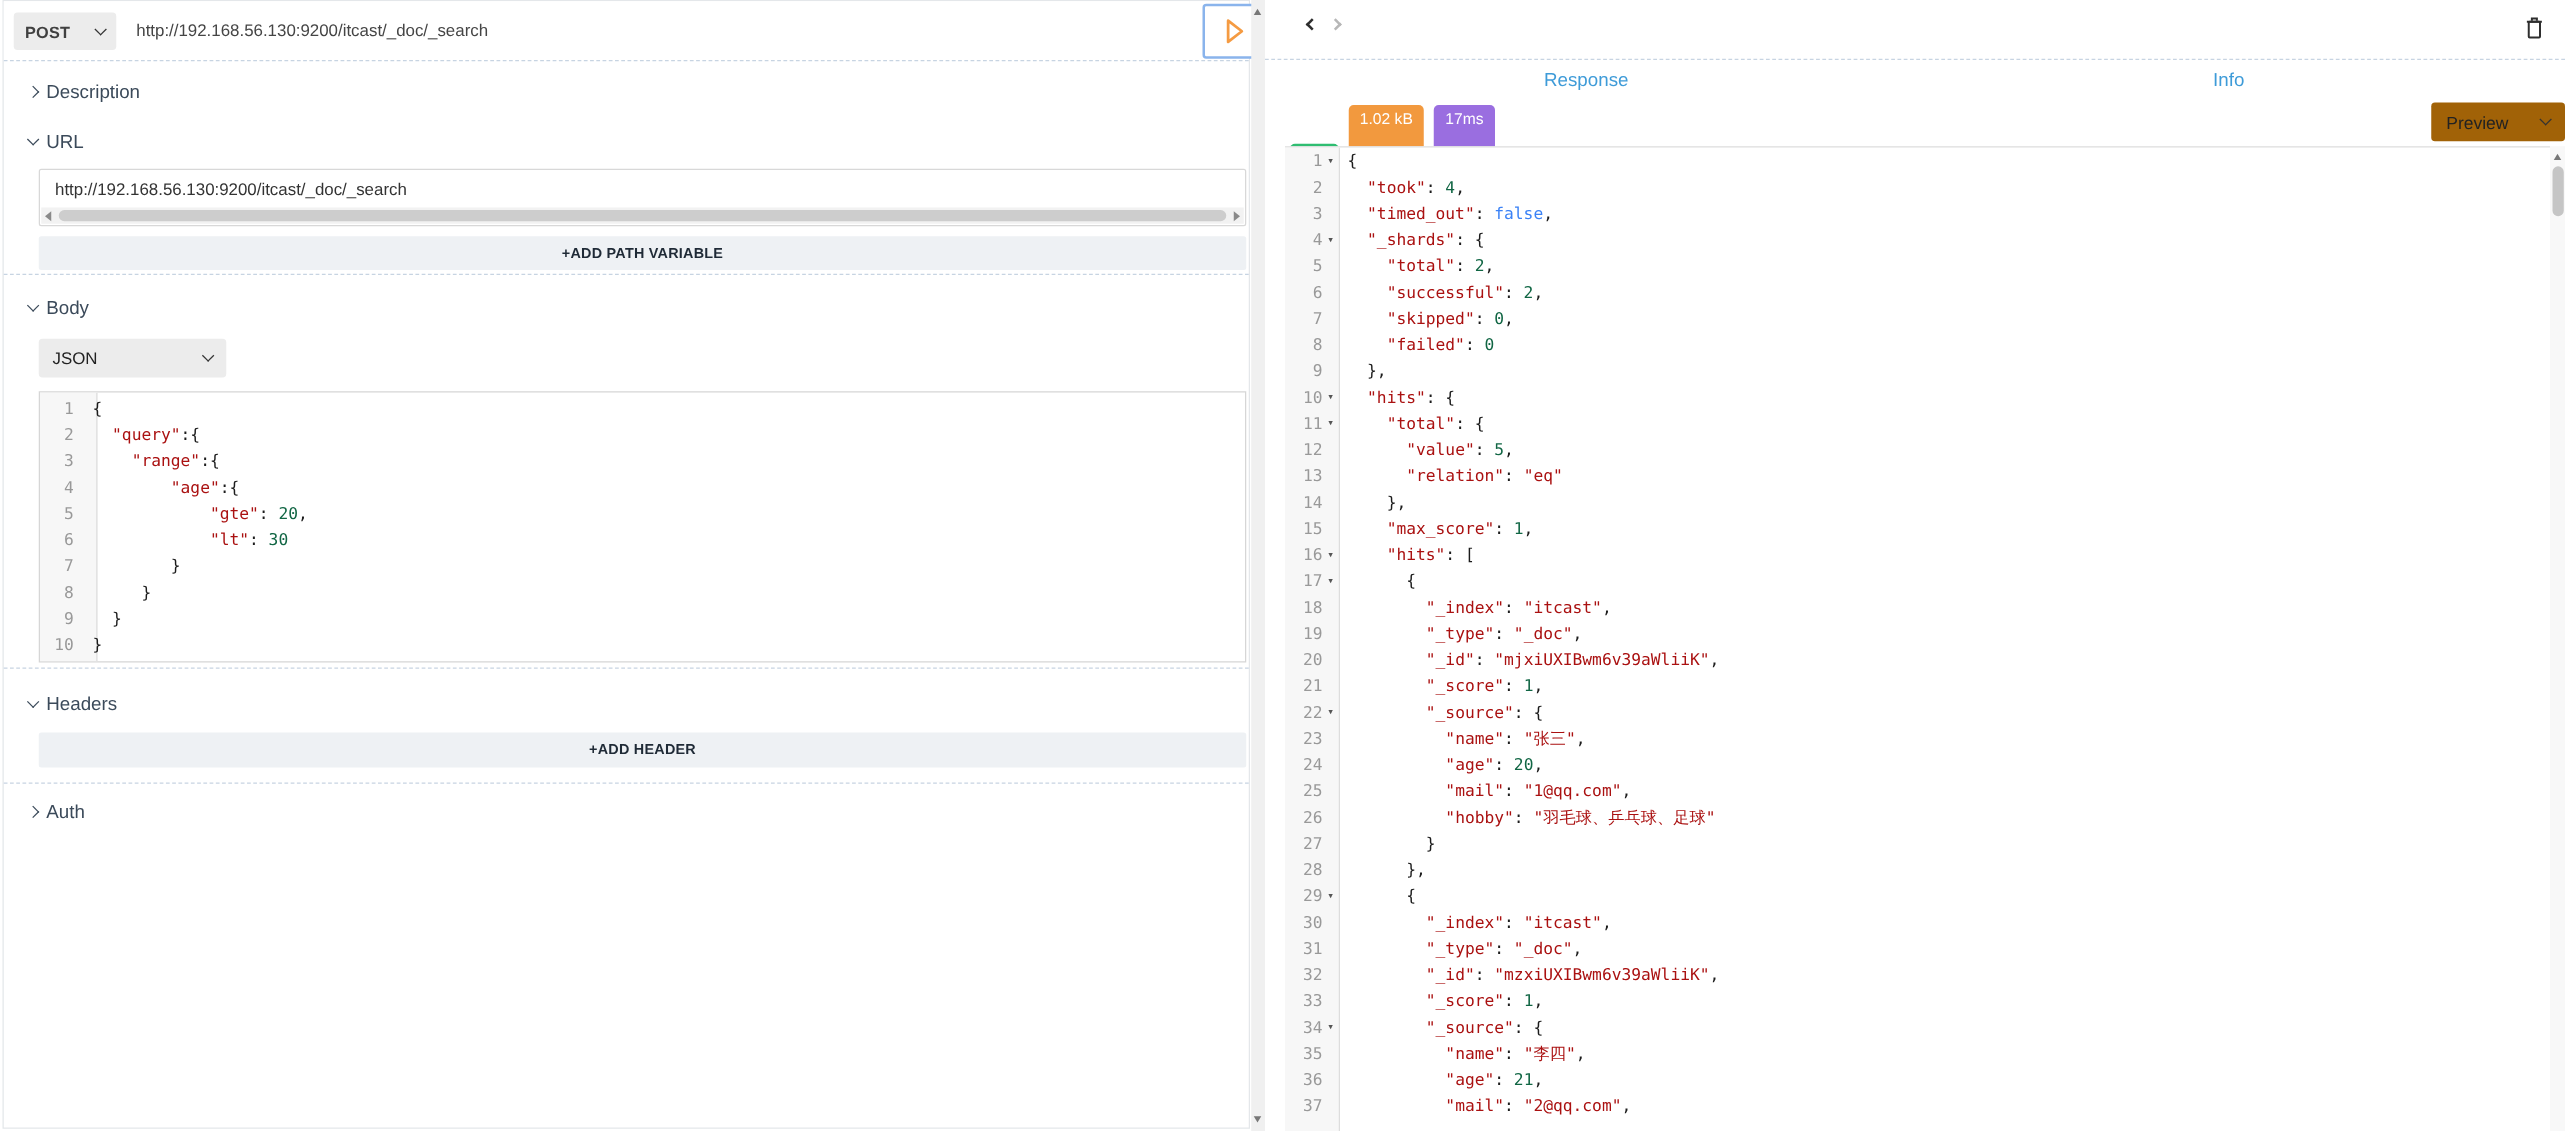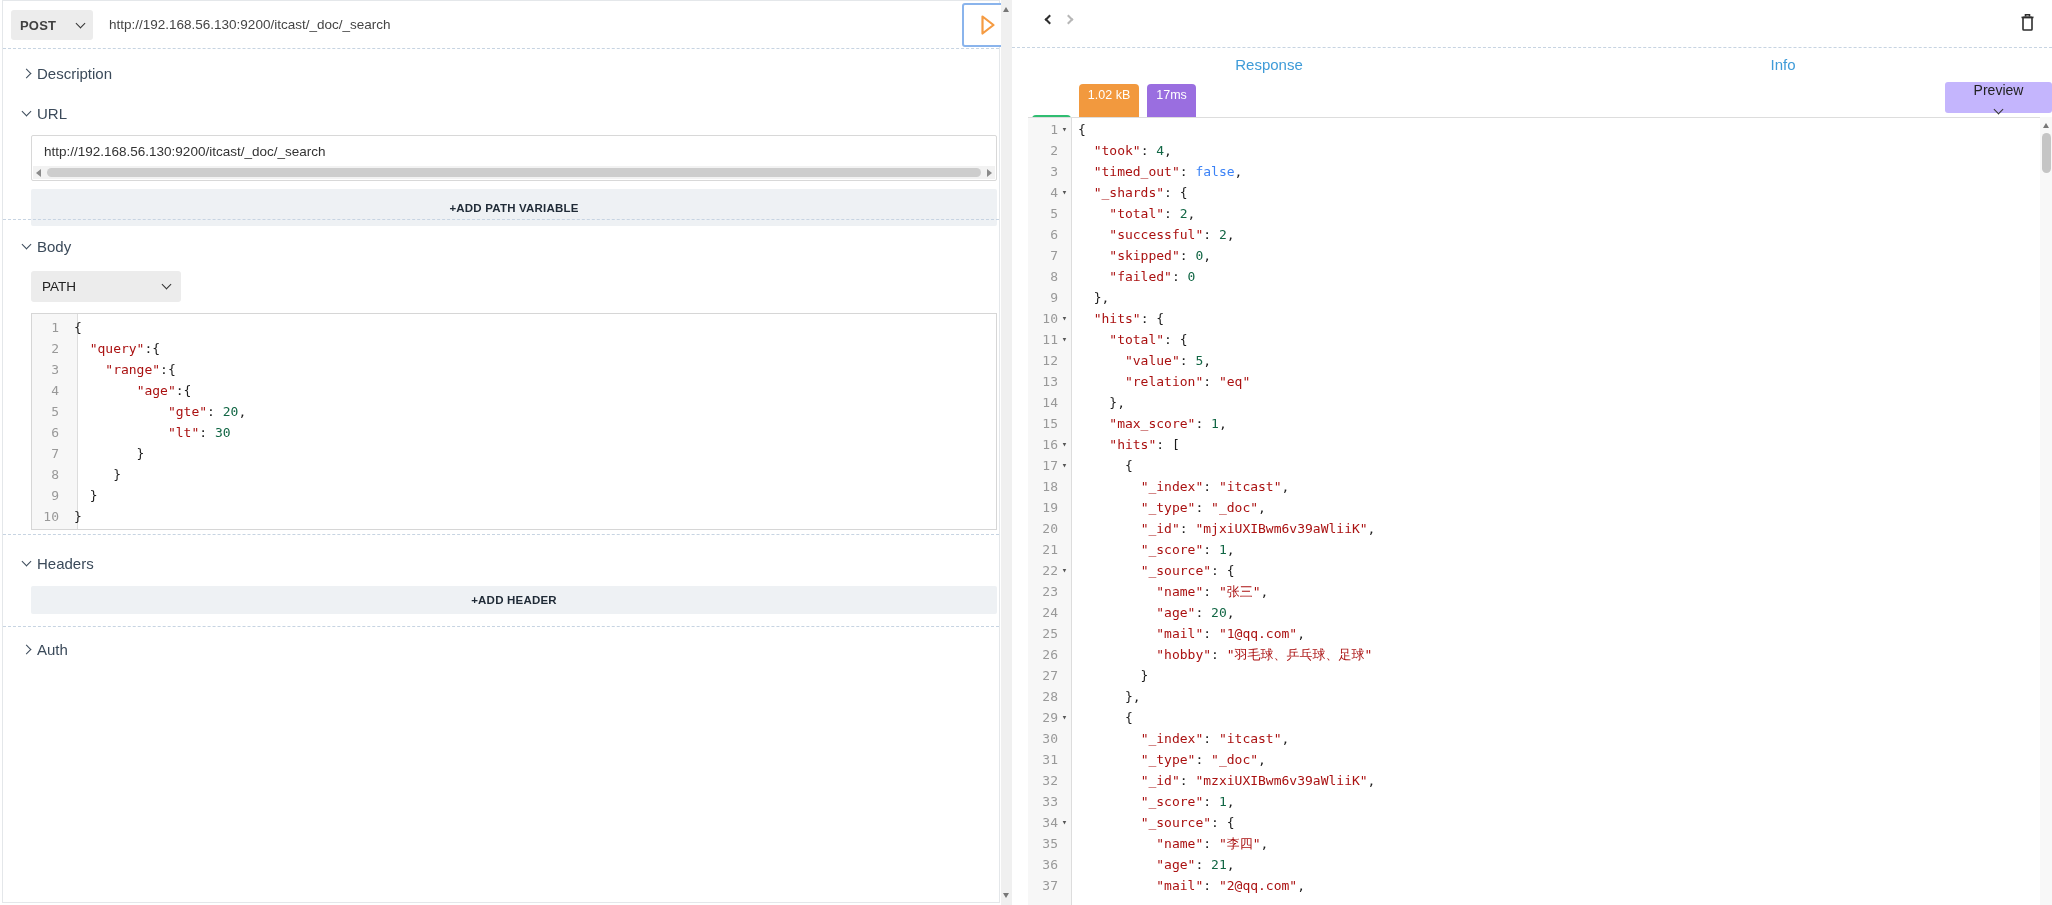--- a/index.html
+++ b/index.html
@@ -47,21 +47,21 @@
   .tri { width:0; height:0; display:inline-block; }
   .tri.left  { border-top:4px solid transparent; border-bottom:4px solid transparent;
     border-right:5px solid #8a8a8a; position:absolute; left:3px; top:2.5px; }
   .tri.rightt{ border-top:4px solid transparent; border-bottom:4px solid transparent;
     border-left:5px solid #8a8a8a; position:absolute; right:3px; top:2.5px; }
   .tri.up    { border-left:3.5px solid transparent; border-right:3.5px solid transparent;
     border-bottom:5px solid #777; }
   .tri.downn { border-left:3.5px solid transparent; border-right:3.5px solid transparent;
     border-top:5px solid #777; }
 
-  .add-row { position:absolute; left:28px; top:188px; width:966px; height:37px;
+  .add-row { position:absolute; left:28px; top:188px; width:966px; height:27px;
     display:flex; gap:4px; }
   .add-btn { flex:1; background:#eef1f4; color:#1f2a36; font-size:11.5px; font-weight:700;
     letter-spacing:.2px; display:flex; align-items:center; justify-content:center;
     border:none; border-radius:2px; cursor:pointer; font-family:"Liberation Sans",sans-serif; }
 
   .type-select { position:absolute; left:28px; top:270px; width:150px; height:31px;
     background:#ececec; border-radius:3px; display:flex; align-items:center;
     justify-content:space-between; padding:0 11px; cursor:pointer; }
   .type-select .tlabel { font-size:13.5px; color:#222; }
 
@@ -106,22 +106,22 @@
   .resp-tabs { position:absolute; left:0; right:12px; top:52px; height:26px; display:flex; }
   .resp-tab { flex:1; text-align:center; font-size:15px; color:#3e9bd8; line-height:26px; cursor:pointer; }
 
   .badge-row { position:absolute; left:20px; top:84px; display:flex; gap:8px; }
   .badge { color:#fff; font-size:12.5px; line-height:22px; padding:0 9px; border-radius:4px; }
   .badge.status { background:#2fbd71; }
   .badge.size   { background:#f2993e; }
   .badge.time   { background:#9a6ee0; }
 
   .view-select { position:absolute; right:0; top:82px; width:107px; height:31px;
-    background:#c4b5fd; border-radius:3px; display:flex; align-items:center;
-    justify-content:space-between; padding:0 12px; cursor:pointer;flex-direction:column; }
+    background:#a16207; border-radius:3px; display:flex; align-items:center;
+    justify-content:space-between; padding:0 12px; cursor:pointer; }
   .view-select .vlabel { font-size:14px; color:#222; }
 
   .resp-editor { position:absolute; left:16px; right:12px; top:117px; bottom:0;
     border-top:1px solid #ddd; padding-top:1px; }
   .resp-editor .gutter-bg { width:44px; }
   .resp-editor .ln { width:30px; }
   .resp-editor .codetext { padding-left:7px; }
 
   .resp-scrollbar { position:absolute; right:0; top:117px; bottom:0; width:12px; background:#f8f8f8; }
   .resp-scrollbar .tri.up { position:absolute; top:6px; left:2.5px; }
@@ -170,21 +170,21 @@
   </div>
 
   <div class="dashed-sep" style="top:218px"></div>
 
   <div class="section-header" style="top:237px">
     <span class="chev down"></span>
     <span>Body</span>
   </div>
 
   <div class="type-select">
-    <span class="tlabel">PATH</span>
+    <span class="tlabel">JSON</span>
     <span class="chev down"></span>
   </div>
 
   <div class="editor body-editor" id="body-editor">
     <div class="gutter-bg"></div>
   <div class="crow"><span class="ln">1</span><span class="codetext">{</span></div>
       <div class="crow"><span class="ln">2</span><span class="codetext">  <span class="tk-s">"query"</span>:{</span></div>
       <div class="crow"><span class="ln">3</span><span class="codetext">    <span class="tk-s">"range"</span>:{</span></div>
       <div class="crow"><span class="ln">4</span><span class="codetext">        <span class="tk-s">"age"</span>:{</span></div>
       <div class="crow"><span class="ln">5</span><span class="codetext">            <span class="tk-s">"gte"</span>: <span class="tk-n">20</span>,</span></div>

